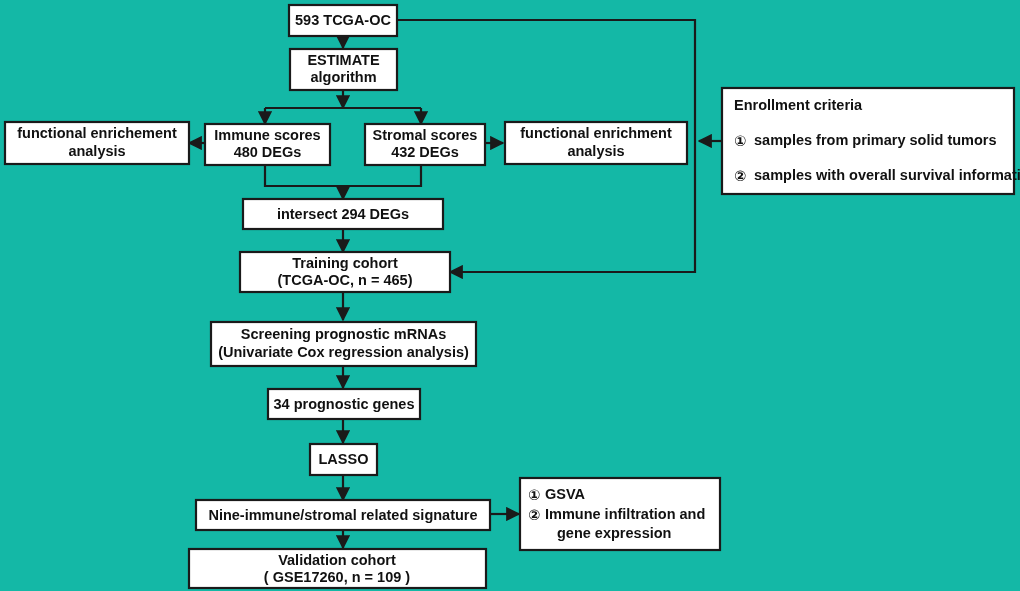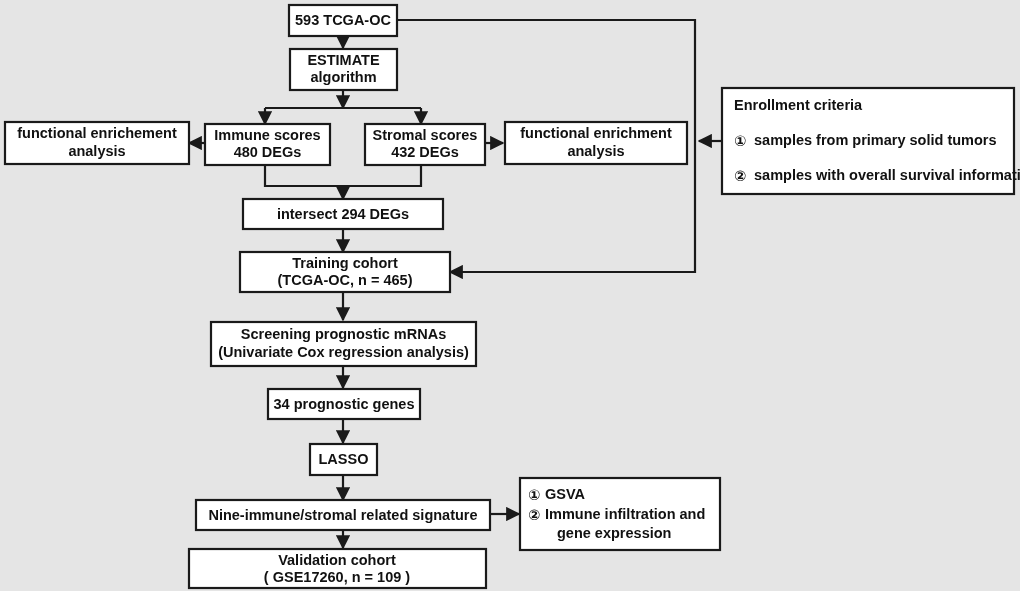--- a/index.html
+++ b/index.html
@@ -4,21 +4,21 @@
 <style>
   html, body {
     margin: 0;
     padding: 0;
     background: #ffffff;
   }
   #flowchart-root {
     position: relative;
     width: 1020px;
     height: 591px;
-    background: #e5e5e5;
+    background: #14b8a6;
     font-family: "Liberation Sans", sans-serif;
   }
   svg.fc {
     display: block;
     width: 1020px;
     height: 591px;
   }
   .node-rect {
     fill: #ffffff;
     stroke: #1a1a1a;

